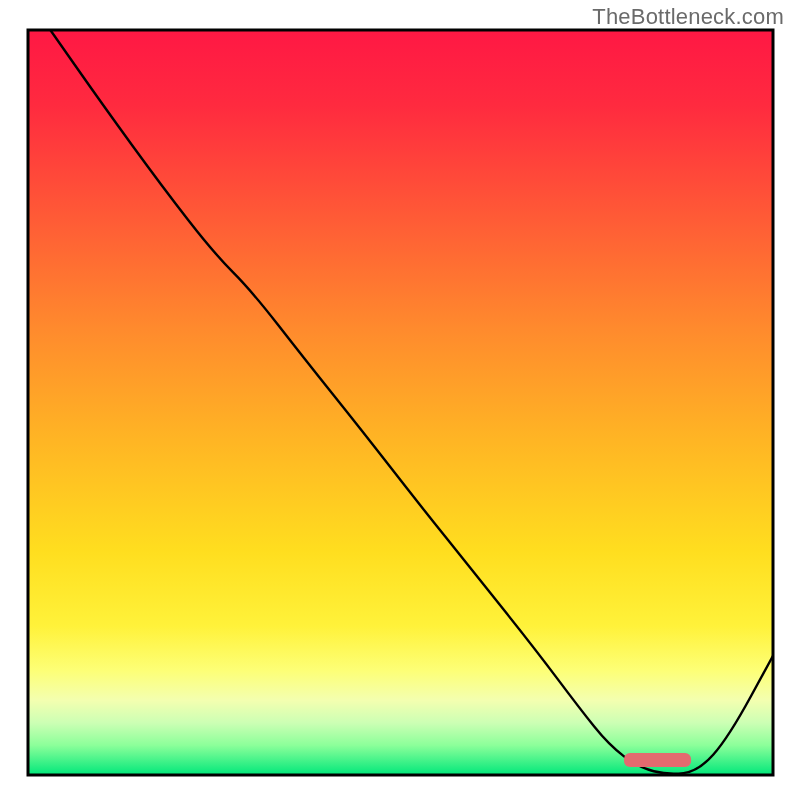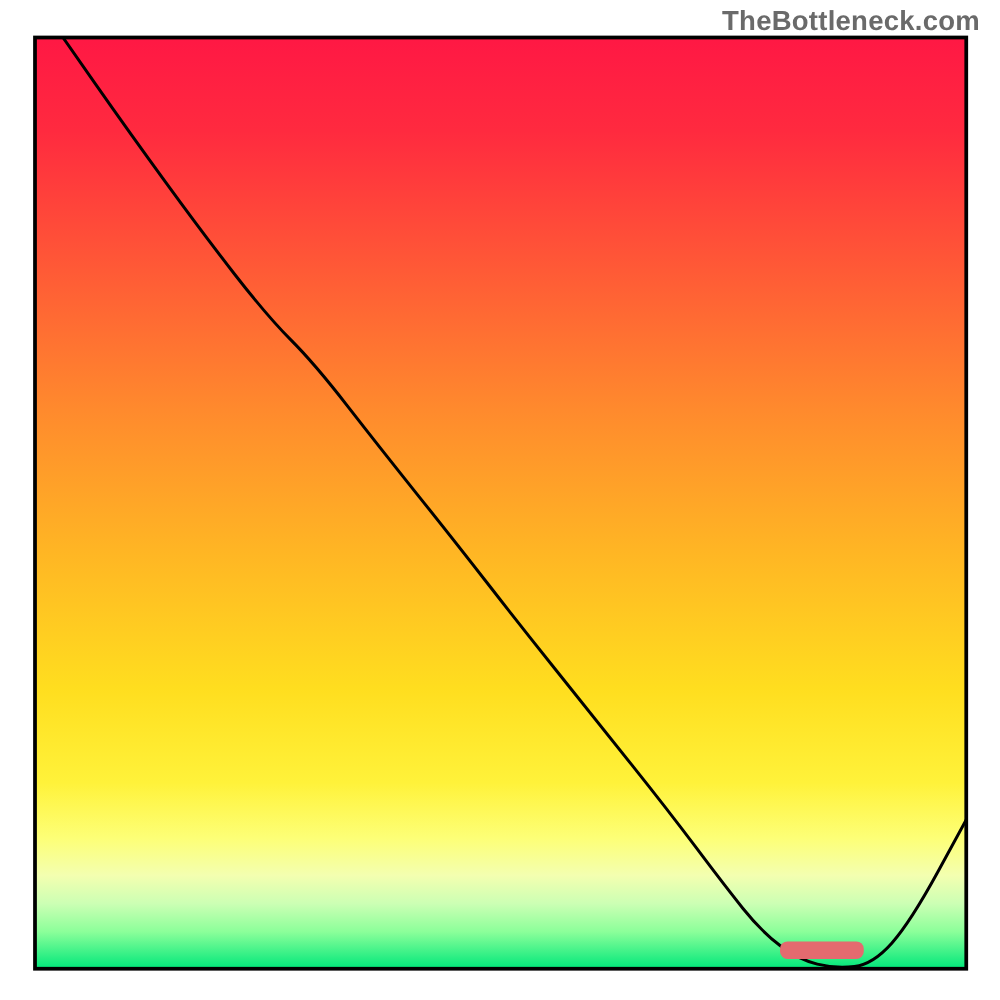--- a/index.html
+++ b/index.html
@@ -14,21 +14,21 @@
   .canvas {
     position: relative;
     width: 800px;
     height: 800px;
   }
   .attribution {
     position: absolute;
     top: 4px;
     right: 16px;
     font-size: 22px;
-    font-weight: 700;
+    font-weight: 400;
     color: #6a6a6a;
     letter-spacing: 0.2px;
   }
   svg.plot {
     position: absolute;
     top: 0;
     left: 0;
   }
 </style>
 </head>

